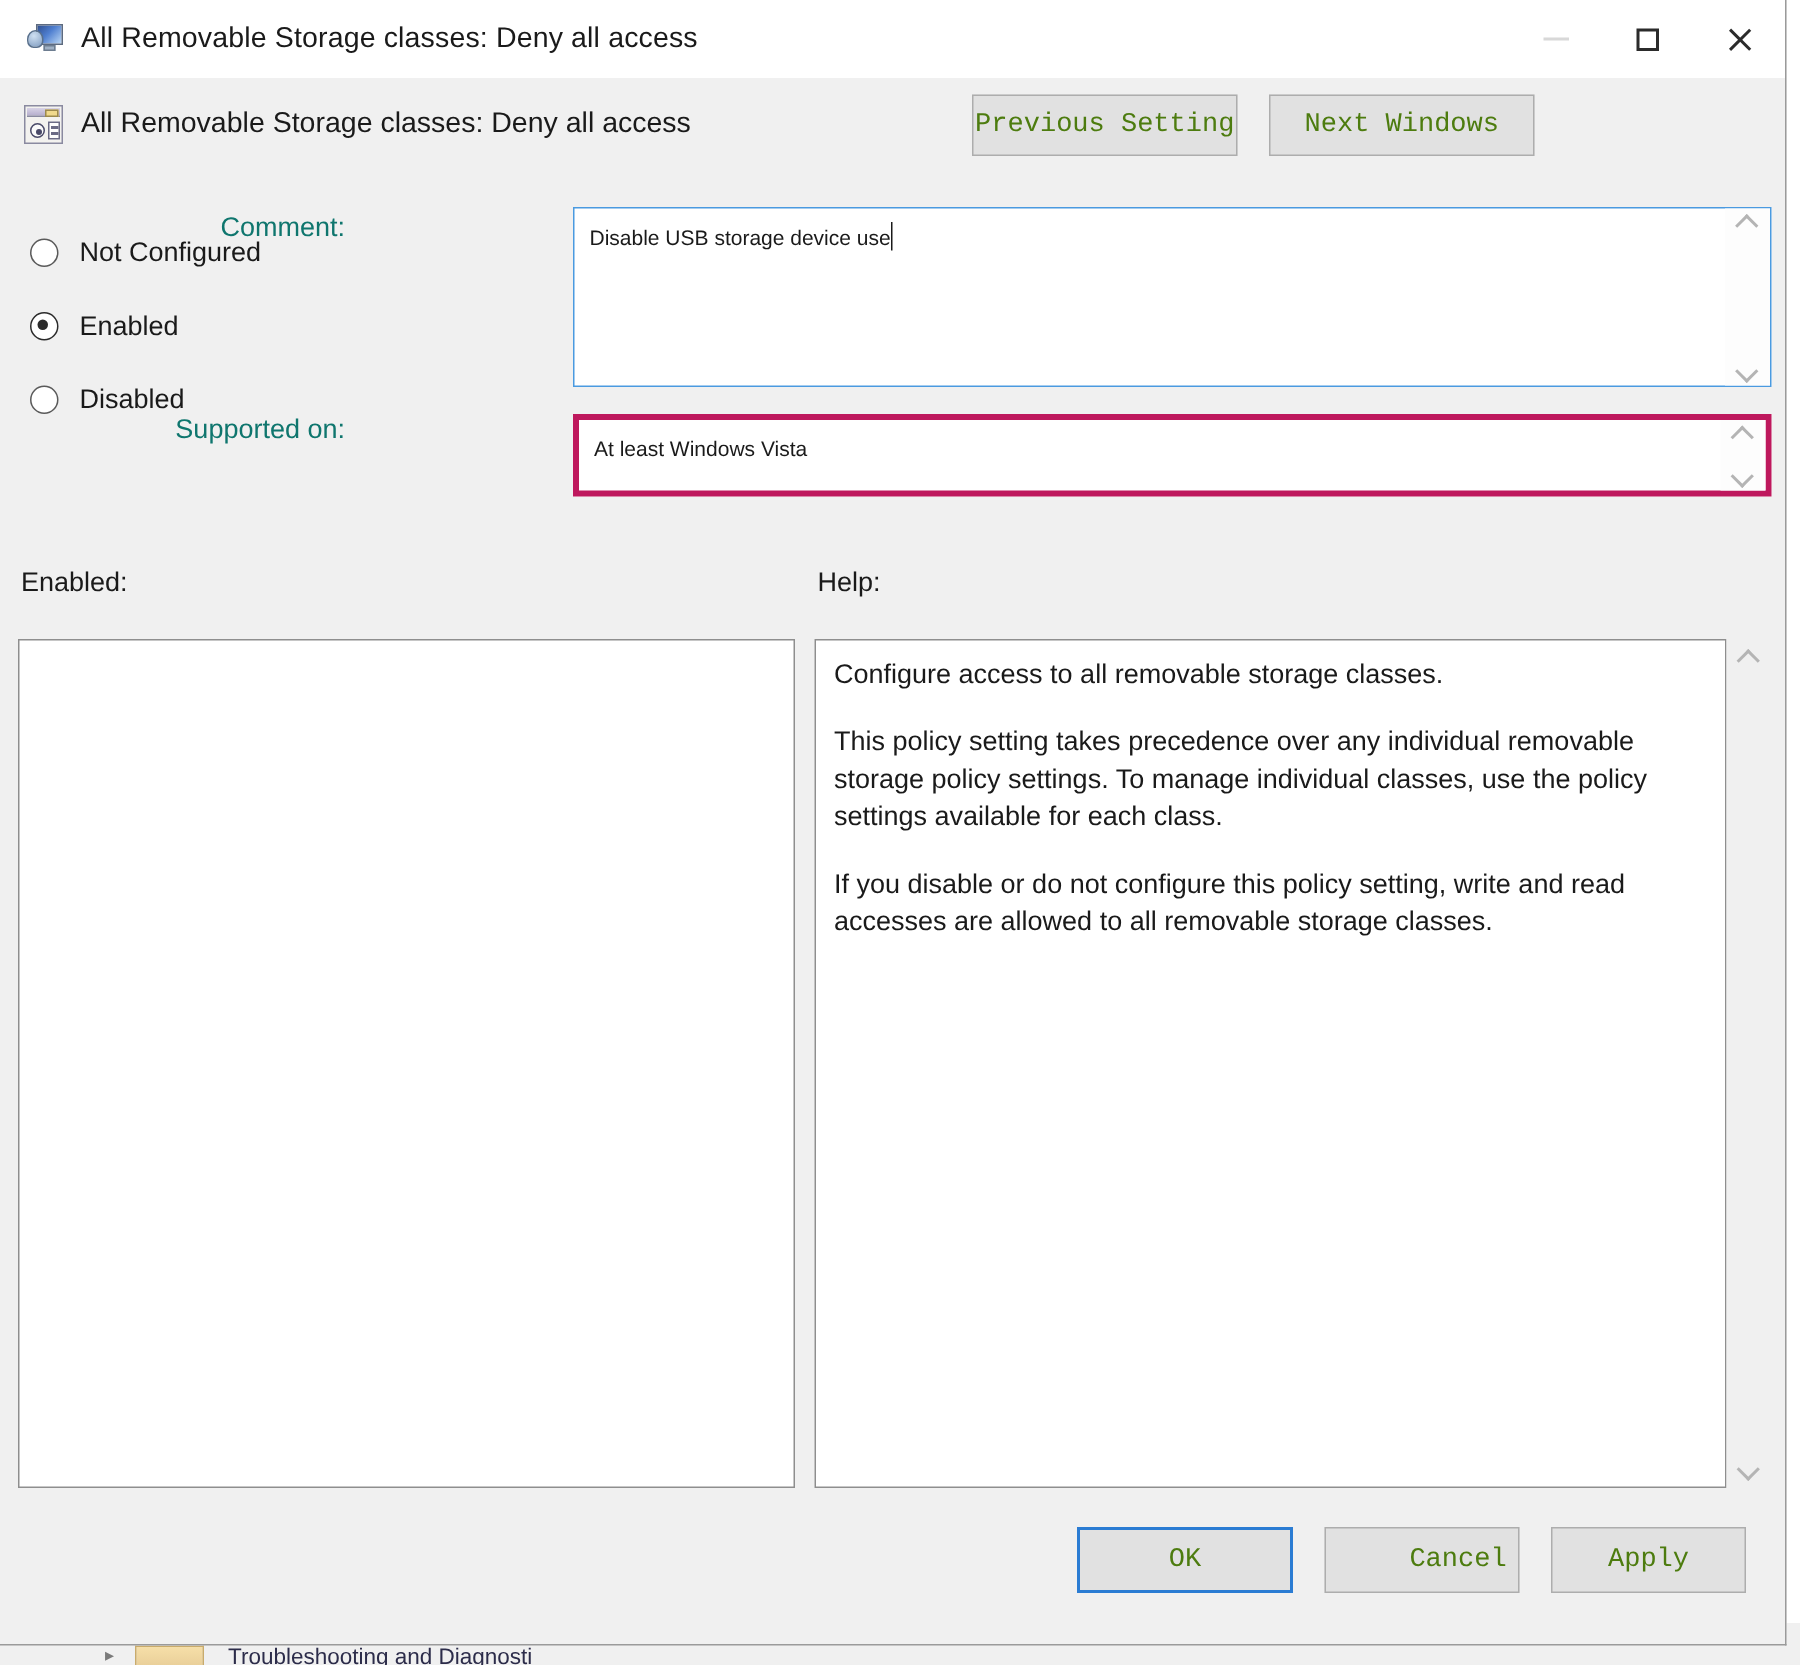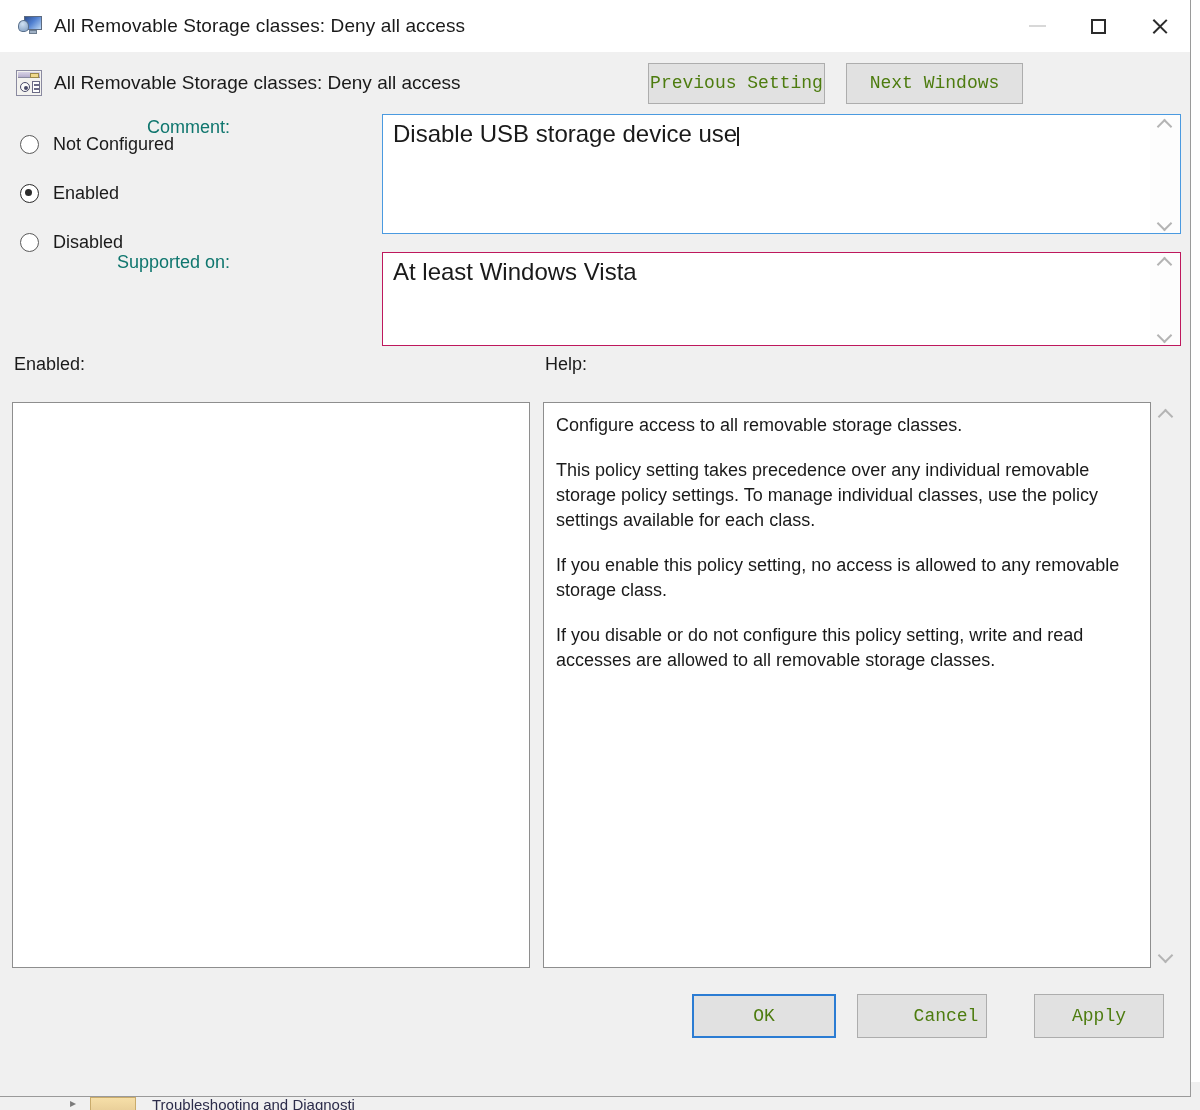--- a/index.html
+++ b/index.html
@@ -145,21 +145,21 @@
     border: 1px solid #adadad;
     font-family: Liberation Mono, monospace;
     font-size: 18px; color: #4d7c0f;
     display: flex; align-items: center; justify-content: center;
     cursor: default;
   }
   #btn-prev-setting, #btn-next-setting { width: 177px; height: 41px; }
 
   
   #settings-region {
-    position: relative; height: 240px;
+    position: relative; height: 240px; margin-top: 24px;
   }
   #radio-group {
     position: absolute; left: 20px; top: 6px; width: 220px;
   }
   .radio-row {
     display: flex; align-items: center; height: 49px;
     font-size: 18px; color: #1a1a1a;
   }
   .radio-mark {
     width: 19px; height: 19px; border-radius: 50%;
@@ -184,27 +184,27 @@
     position: absolute;
     background: #ffffff;
     border: 1px solid #a0a0a0;
     display: flex;
   }
   #comment-box {
     left: 382px; top: 0px; width: 799px; height: 120px;
     border: 1.5px solid #4a9ae0;
   }
   #supported-box {
-    left: 382px; top: 138px; width: 799px; height: 94px;
-    border: 1px solid #be185d;
+    left: 382px; top: 138px; width: 799px; height: 55px;
+    border: 4px solid #be185d;
   }
   .textbox-text {
     flex: 1 1 auto;
     padding: 8px 10px;
-    font-size: 24px; color: #1a1a1a;
+    font-size: 14px; color: #1a1a1a;
     line-height: 22px;
     overflow: hidden;
     position: relative;
   }
   #comment-caret {
     display: inline-block; width: 1.5px; height: 19px;
     background: #1a1a1a; vertical-align: -4px; margin-left: 0px;
   }
   .vscroll {
     width: 30px; flex: none;
@@ -260,21 +260,21 @@
   }
 
   
   #footer { position: relative; height: 90px; }
   #footer-buttons {
     position: absolute; right: 26px; top: 20px;
     display: flex; gap: 21px;
   }
   #btn-ok     { width: 144px; height: 44px; border: 2px solid #2b7cd3; background: #e1e1e1; }
   #btn-cancel { width: 130px; height: 44px; padding-left: 48px; }
-  #btn-apply  { width: 130px; height: 44px; margin-left: 26px; }
+  #btn-apply  { width: 130px; height: 44px; }
 </style>
 </head>
 <body>
 
 <div id="bg-window">
   <div id="bg-tree-row">
     <span id="bg-expander">▸</span>
     <span id="bg-folder"></span>
     <span id="bg-tree-label">Troubleshooting and Diagnosti</span>
   </div>
@@ -356,21 +356,20 @@
     <span id="options-label">Enabled:</span>
     <span id="help-label">Help:</span>
   </div>
 
   <div id="panes">
     <div id="options-pane"></div>
     <div id="help-pane-wrap">
       <div id="help-pane">
         <p>Configure access to all removable storage classes.</p>
         <p>This policy setting takes precedence over any individual removable storage policy settings. To manage individual classes, use the policy settings available for each class.</p>
-        <p>If you enable this policy setting, no access is allowed to any removable storage class.</p>
         <p>If you disable or do not configure this policy setting, write and read accesses are allowed to all removable storage classes.</p>
       </div>
       <div id="help-scroll">
         <span class="chev up"></span>
         <span class="chev down"></span>
       </div>
     </div>
   </div>
 
   <div id="footer">

